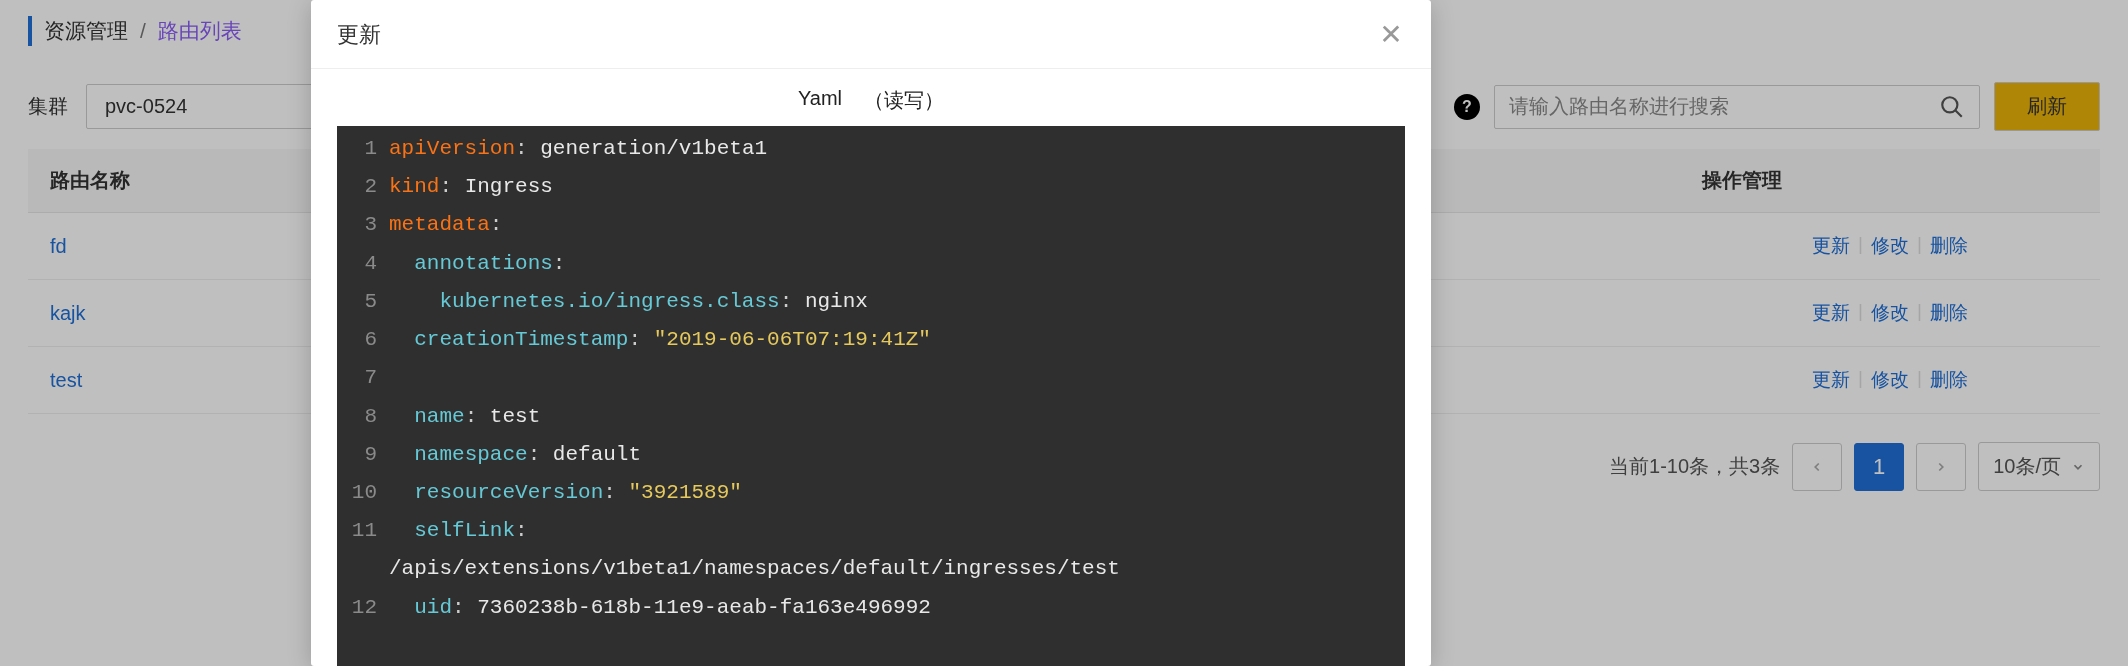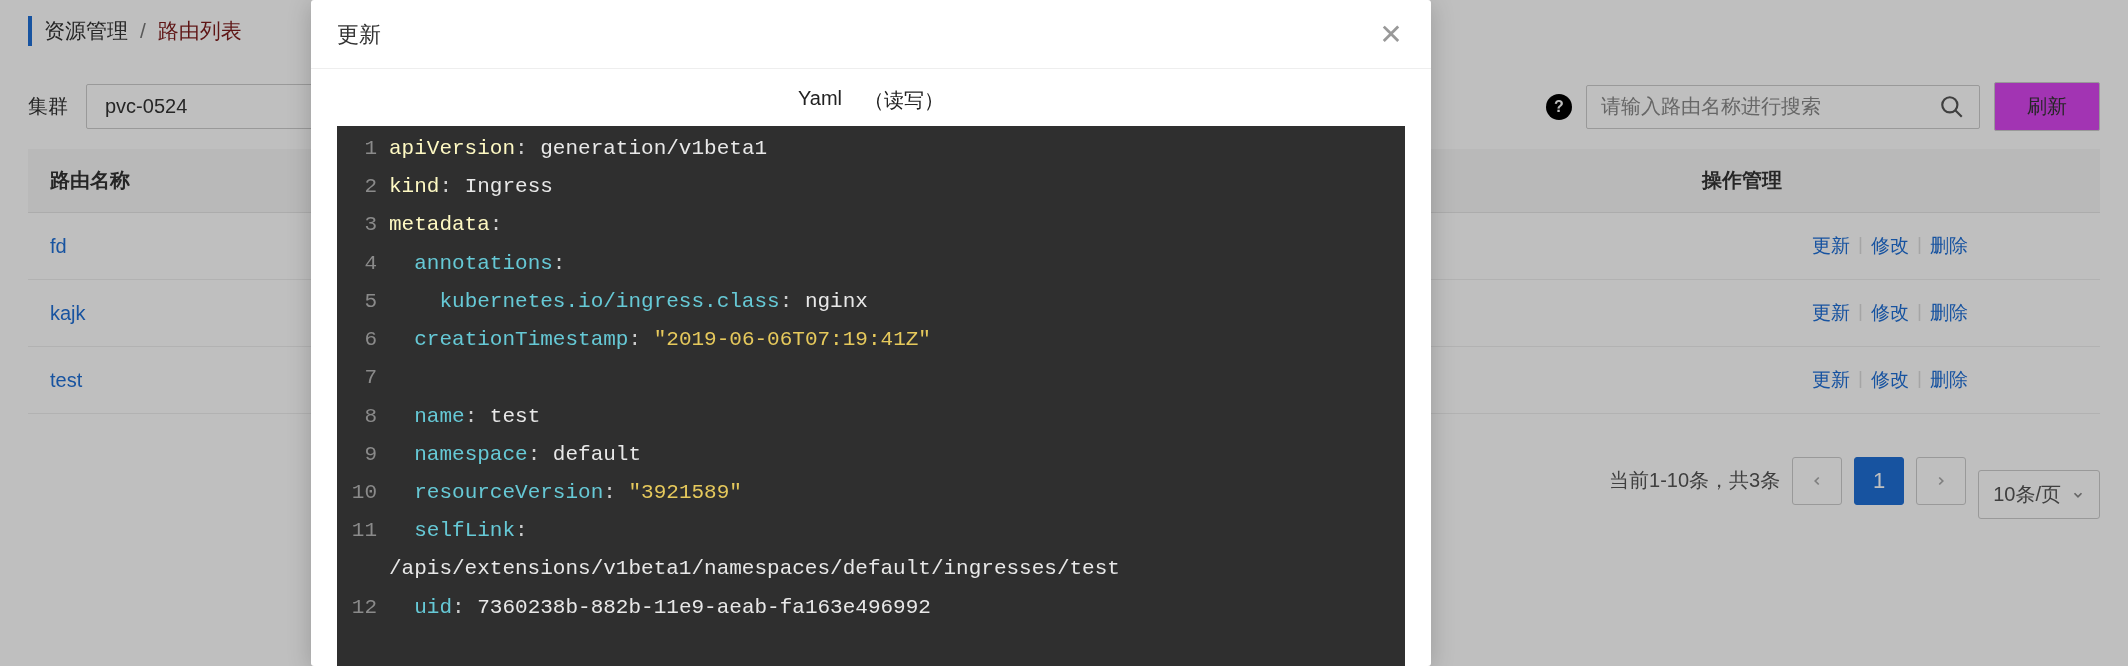--- a/index.html
+++ b/index.html
@@ -25,21 +25,21 @@
     align-items: center;
     gap: 12px;
     font-size: 21px;
     color: #333;
     border-left: 4px solid #1f6fd6;
     padding-left: 12px;
     height: 30px;
     margin-bottom: 36px;
   }
   .breadcrumb .sep { color: #777; }
-  .breadcrumb .current { color: #7f1d1d; }
+  .breadcrumb .current { color: #8b5cf6; }
 
   .toolbar {
     display: flex;
     align-items: center;
     gap: 14px;
     margin-bottom: 18px;
     font-size: 20px;
   }
   .toolbar .label { color: #333; margin-right: 4px;}
   .select {
@@ -55,36 +55,36 @@
   .help-icon {
     width: 26px; height: 26px; border-radius: 50%;
     background: #000; color: #fff;
     display: flex; align-items: center; justify-content: center;
     font-size: 16px; font-weight: bold;
   }
   .search-wrap {
     display: flex; align-items: center;
     border: 1px solid #ccc;
     padding: 8px 14px;
-    width: 394px;
+    width: 486px;
     font-size: 20px;
     color: #888;
     border-radius: 2px;
   }
   .search-wrap input {
     border: none; outline: none; flex: 1; font-size: 20px; color: #333;
     background: transparent;
   }
   .search-wrap input::placeholder { color: #888; }
   .search-icon {
     width: 26px; height: 26px;
   }
   .btn {
     border: 1px solid #ccc;
-    background: #d946ef;
+    background: #eab308;
     padding: 10px 32px;
     font-size: 20px;
     color: #333;
     cursor: pointer;
     border-radius: 2px;
   }
 
   .table {
     width: 100%;
     border-collapse: collapse;
@@ -131,21 +131,20 @@
   }
   .pg-btn.active {
     background: #1f6fd6; color: #fff; border-color: #1f6fd6;
   }
   .pg-select {
     border: 1px solid #ccc;
     padding: 10px 14px;
     display: flex; align-items: center; gap: 10px;
     border-radius: 3px;
     font-size: 20px;
-    margin-top: 28px;
   }
   .chev { width: 14px; height: 14px; }
 
   
   .overlay {
     position: absolute;
     inset: 0;
     background: rgba(0,0,0,0.25);
     z-index: 10;
   }
@@ -204,21 +203,21 @@
     text-align: right;
     padding-right: 12px;
     color: #8a8a8a;
     flex-shrink: 0;
     user-select: none;
   }
   .code {
     white-space: pre;
     color: #e8e8e8;
   }
-  .tok-key { color: #fef9c3; }         
+  .tok-key { color: #f97316; }         
   .tok-skey { color: #66c9d6; }        
   .tok-punc { color: #cccccc; }
   .tok-plain { color: #e8e8e8; }
   .tok-str { color: #e6c95c; }         
   .tok-num { color: #d48b5a; }         
 
 </style>
 </head>
 <body>
 
@@ -371,16 +370,16 @@
       <div class="code-line">
         <div class="gutter">11</div>
         <div class="code"><span class="tok-plain">  </span><span class="tok-skey">selfLink</span><span class="tok-punc">:</span></div>
       </div>
       <div class="code-line">
         <div class="gutter"></div>
         <div class="code"><span class="tok-plain">/apis/extensions/v1beta1/namespaces/default/ingresses/test</span></div>
       </div>
       <div class="code-line">
         <div class="gutter">12</div>
-        <div class="code"><span class="tok-plain">  </span><span class="tok-skey">uid</span><span class="tok-punc">: </span><span class="tok-plain">7360238b-882b-11e9-aeab-fa163e496992</span></div>
+        <div class="code"><span class="tok-plain">  </span><span class="tok-skey">uid</span><span class="tok-punc">: </span><span class="tok-plain">7360238b-618b-11e9-aeab-fa163e496992</span></div>
       </div>
     </div>
 </div>
 
 </body></html>

